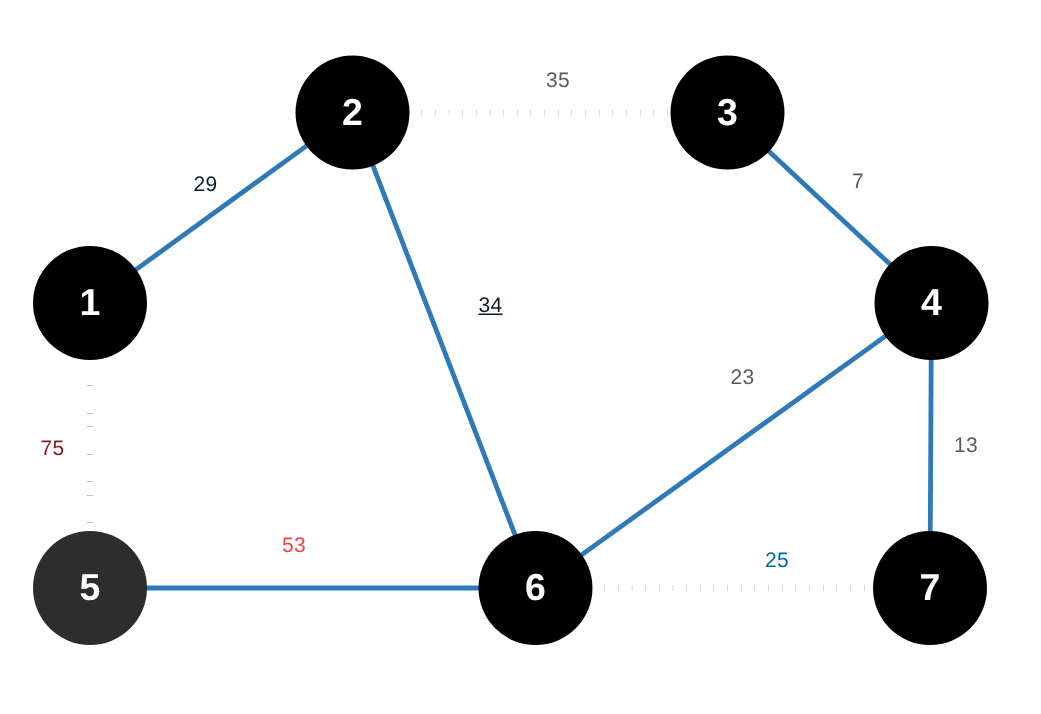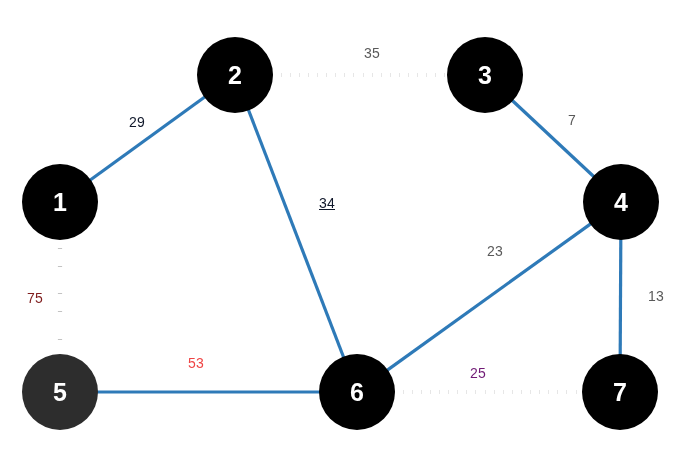--- a/index.html
+++ b/index.html
@@ -79,24 +79,24 @@
       <line x1="60" y1="239" x2="60" y2="355" class="edge-line-dotted" stroke="#111111"></line>
       <line x1="97" y1="392" x2="320" y2="392" class="edge-line-solid" stroke="#2e7ab8"></line>
       <line x1="394" y1="392" x2="583" y2="392" class="edge-line-dotted" stroke="#111111"></line>
     </svg>
   <div id="labels-layer">
       <div class="edge-weight-label" style="left: 137px; top: 122px; color: #0f172a;">29</div>
       <div class="edge-weight-label" style="left: 372px; top: 53px; color: rgb(89, 89, 89);">35</div>
       <div class="edge-weight-label" style="left: 572px; top: 120px; color: rgb(89, 89, 89);">7</div>
       <div class="edge-weight-label" style="left: 327px; top: 203px; color: #0f172a; text-decoration: underline;">34</div>
       <div class="edge-weight-label" style="left: 482px; top: 251px; color: rgb(89, 89, 89); margin-left: 13px;">23</div>
-      <div class="edge-weight-label" style="left: 644px; top: 296px; color: rgb(89, 89, 89); margin-left: 12px;">13</div>
+      <div class="edge-weight-label" style="left: 644px; top: 296px; color: rgb(89, 89, 89);">13</div>
       <div class="edge-weight-label" style="left: 35px; top: 298px; color: #7f1d1d;">75</div>
       <div class="edge-weight-label" style="left: 196px; top: 363px; color: #ef4444;">53</div>
-      <div class="edge-weight-label" style="left: 478px; top: 373px; color: #701a75;">25</div>
+      <div class="edge-weight-label" style="left: 518px; top: 373px; color: #0369a1;">25</div>
     </div>
   <div id="nodes-layer">
       <div class="graph-node" style="left: 60px; top: 202px; width: 76px; height: 76px; background: rgb(0, 0, 0);">
         <span class="graph-node-label" style="color: rgb(255, 255, 255);">1</span>
       </div>
       <div class="graph-node" style="left: 235px; top: 75px; width: 76px; height: 76px; background: rgb(0, 0, 0);">
         <span class="graph-node-label" style="color: rgb(255, 255, 255);">2</span>
       </div>
       <div class="graph-node" style="left: 485px; top: 75px; width: 76px; height: 76px; background: rgb(0, 0, 0);">
         <span class="graph-node-label" style="color: rgb(255, 255, 255);">3</span>

